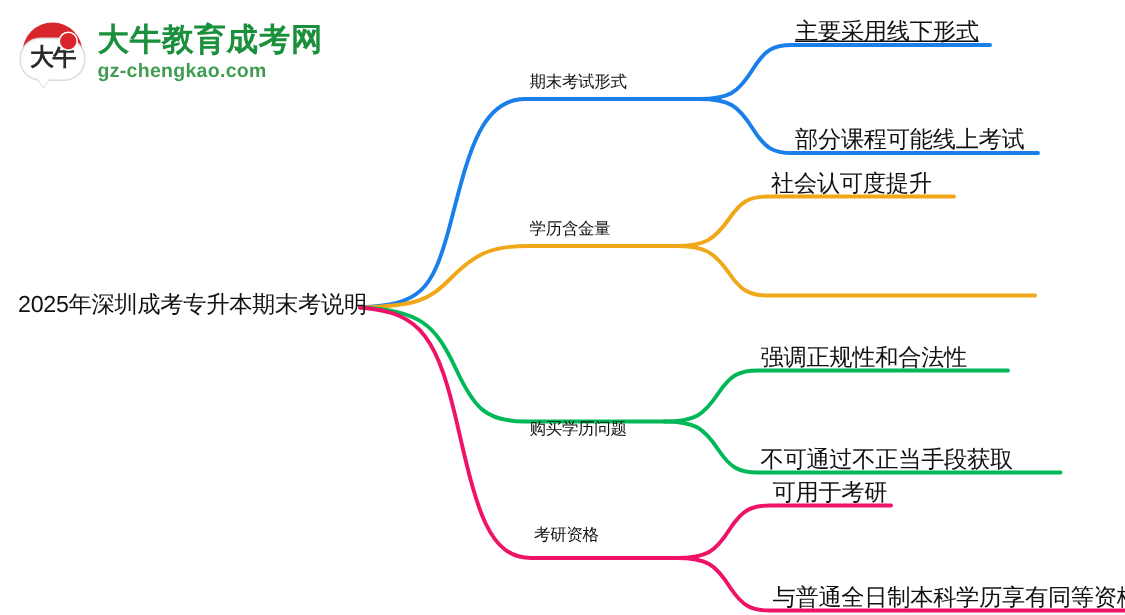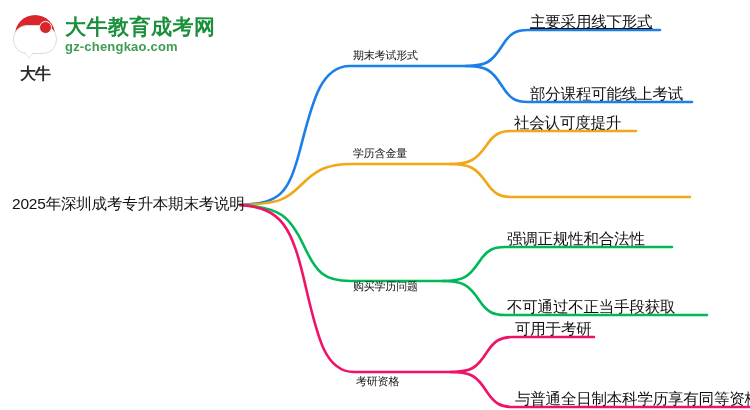--- a/index.html
+++ b/index.html
@@ -72,21 +72,20 @@
     position: absolute;
     left: 0;
     top: 14px;
     width: 46px;
     text-align: center;
     font-size: 16px;
     font-weight: bold;
     color: #2b2b2b;
     letter-spacing: -1px;
     line-height: 26px;
-    margin-top: 35px;
   }
   #logo-mark .mark-dot {
     position: absolute;
     right: 6px;
     top: 9px;
     width: 11px;
     height: 11px;
     background: #d8262c;
     border-radius: 50%;
     border: 1.4px solid #ffffff;
@@ -197,17 +196,17 @@
   <div class="node leaf-label" style="left:530px; top:14px;text-decoration:underline;">主要采用线下形式</div>
   <div class="node leaf-label" style="left:530px; top:86px;">部分课程可能线上考试</div>
 
   <div class="node branch-label" style="left:353px; top:148px;">学历含金量</div>
   <div class="node leaf-label" style="left:514px; top:115px;">社会认可度提升</div>
 
   <div class="node branch-label" style="left:353px; top:265px;margin-top:16px;">购买学历问题</div>
   <div class="node leaf-label" style="left:507px; top:299px;">不可通过不正当手段获取</div>
   <div class="node leaf-label" style="left:507px; top:231px;">强调正规性和合法性</div>
 
-  <div class="node branch-label" style="left:356px; top:376px;">考研资格</div>
+  <div class="node branch-label" style="left:356px; top:352px;">考研资格</div>
   <div class="node leaf-label" style="left:515px; top:321px;">可用于考研</div>
   <div class="node leaf-label" style="left:515px; top:391px;">与普通全日制本科学历享有同等资格</div>
 
 </div>
 
 </body></html>

